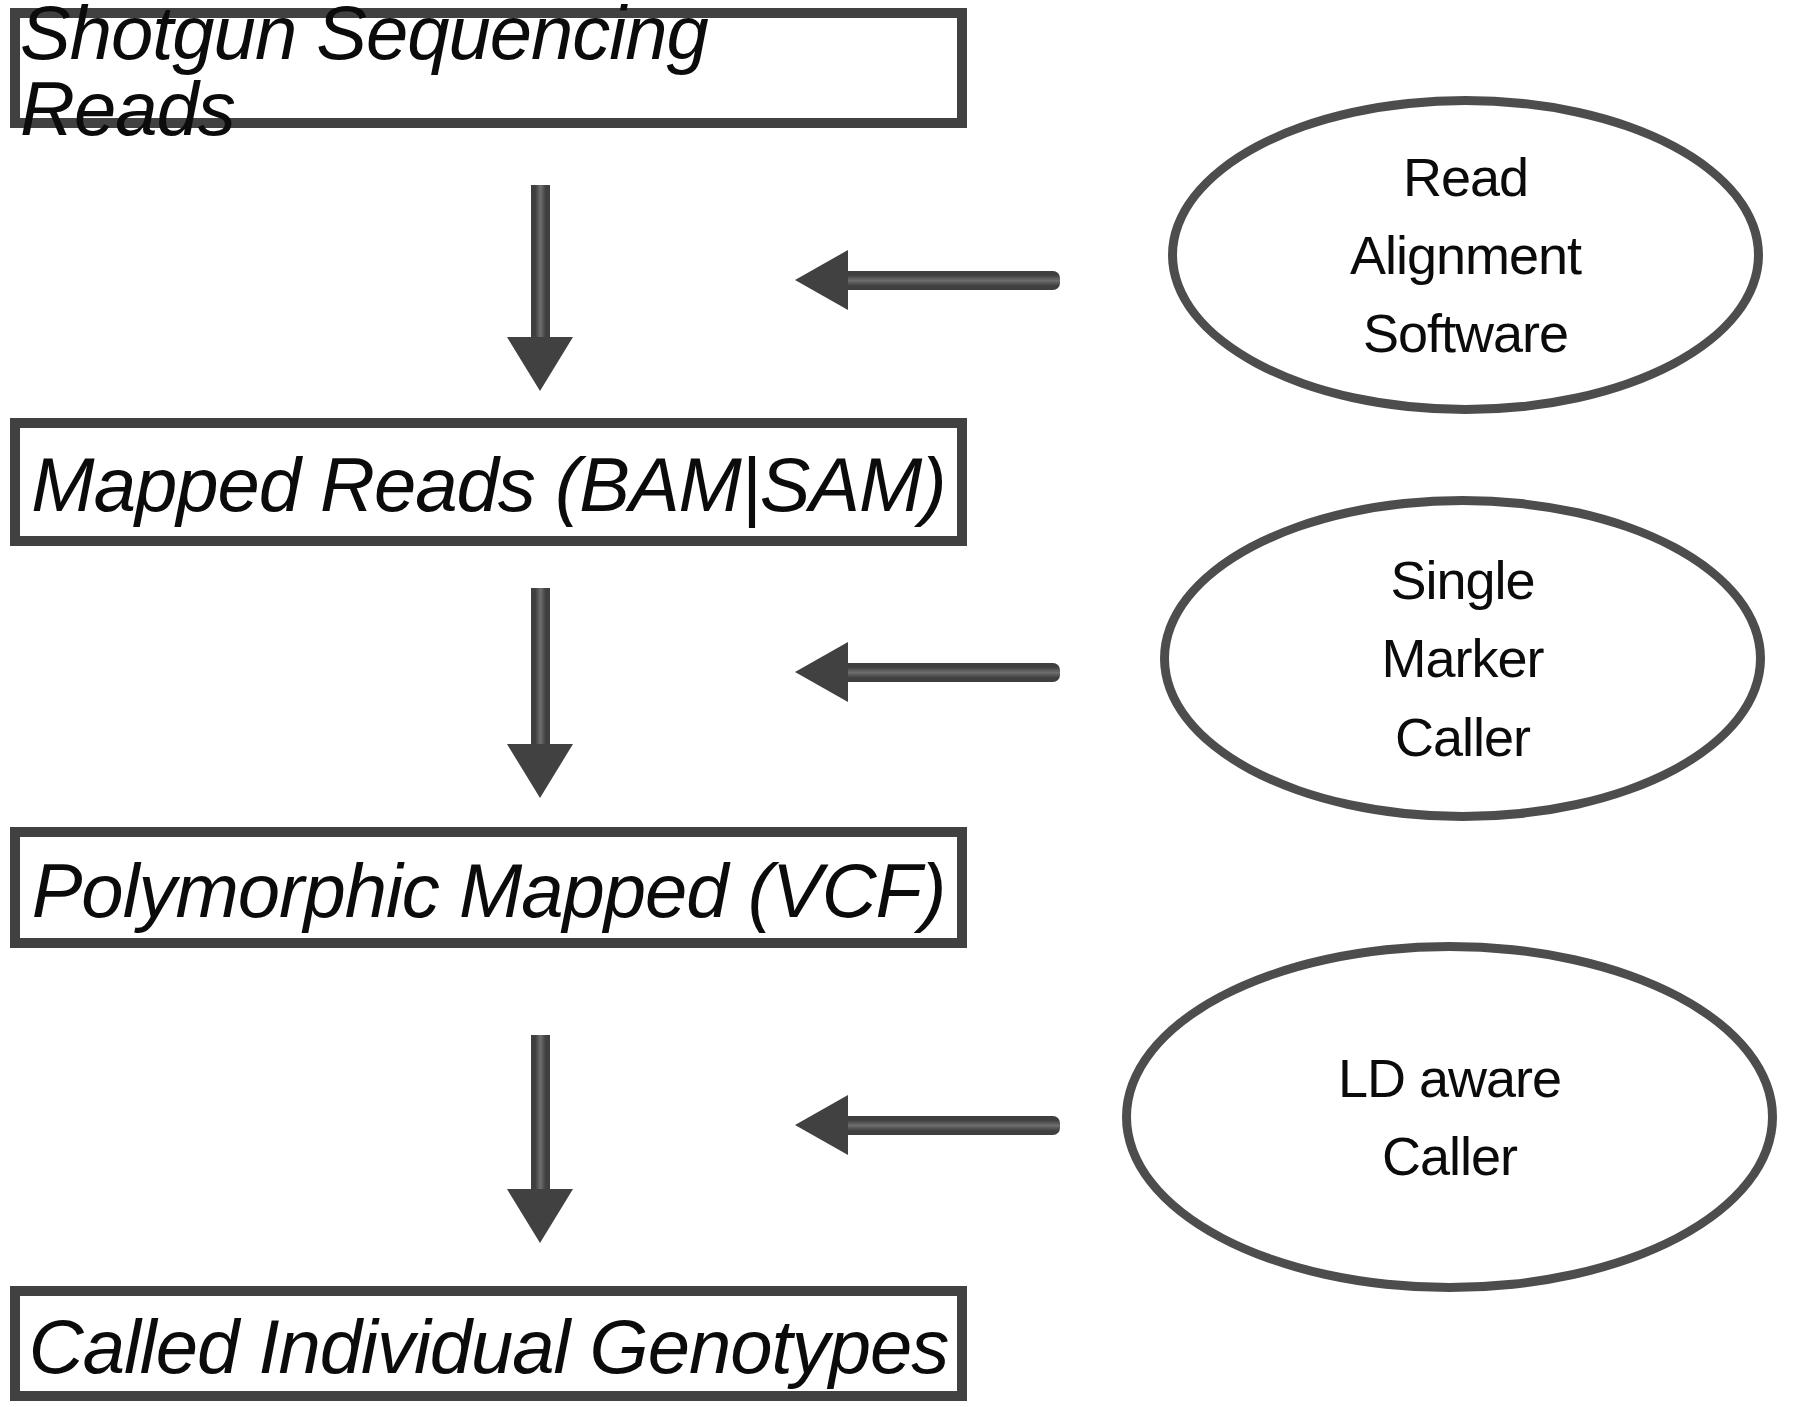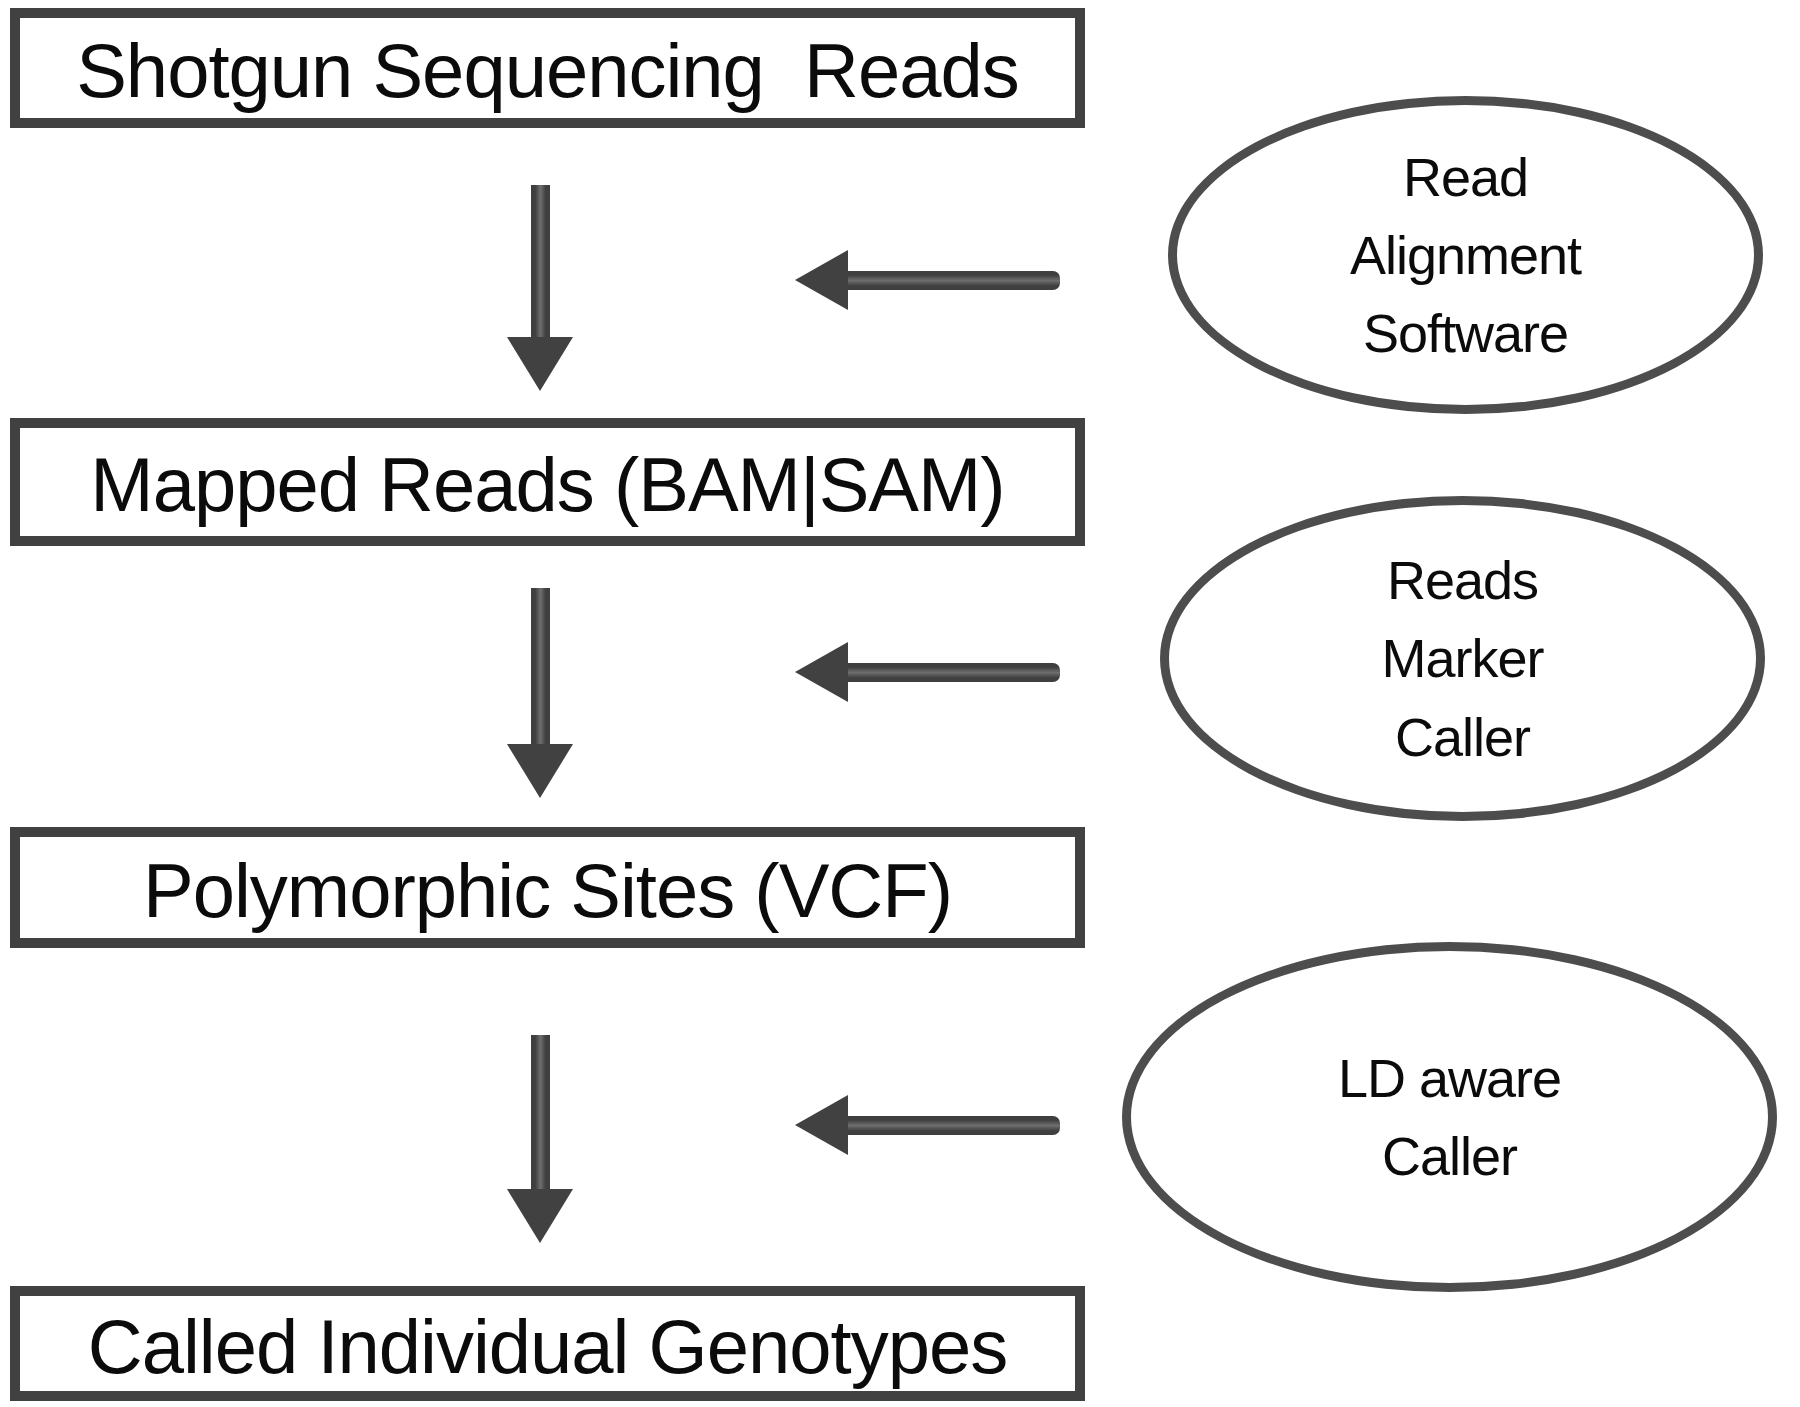--- a/index.html
+++ b/index.html
@@ -14,27 +14,28 @@
     background: #ffffff;
     overflow: hidden;
     font-family: "Liberation Sans", sans-serif;
     color: #0b0b0b;
   }
 
   
   .fbox {
     position: absolute;
     left: 10px;
-    width: 1075px;
+    width: 957px;
     box-sizing: border-box;
     border: 10px solid #414141;
     background: #ffffff;
     display: flex;
     align-items: center;
     justify-content: center;
+    font-style: italic;
   }
   .fbox .label {
     font-size: 76px;
     letter-spacing: -1px;
     white-space: pre-wrap;
     line-height: 1;
     padding-top: 6px;
   }
   #box1 { top: 8px;    height: 120px; }
   #box2 { top: 406px;  height: 128px; margin-top: 12px; }
@@ -118,21 +119,21 @@
 
 <div id="canvas">
 
   <div class="fbox" id="box1">
     <span class="label">Shotgun Sequencing  Reads</span>
   </div>
   <div class="fbox" id="box2">
     <span class="label">Mapped Reads (BAM|SAM)</span>
   </div>
   <div class="fbox" id="box3">
-    <span class="label">Polymorphic Sites (VCF)</span>
+    <span class="label">Polymorphic Mapped (VCF)</span>
   </div>
   <div class="fbox" id="box4">
     <span class="label">Called Individual Genotypes</span>
   </div>
 
   <div class="varrow" id="va1">
     <div class="shaft"></div>
     <div class="head"></div>
   </div>
   <div class="varrow" id="va2">
@@ -156,21 +157,21 @@
     <div class="head"></div>
     <div class="shaft"></div>
   </div>
 
   <div class="ellipse" id="e1">
     <span class="label">Read
 Alignment
 Software</span>
   </div>
   <div class="ellipse" id="e2">
-    <span class="label">Reads
+    <span class="label">Single
 Marker
 Caller</span>
   </div>
   <div class="ellipse" id="e3">
     <span class="label">LD aware
 Caller</span>
   </div>
 
 </div>
 

